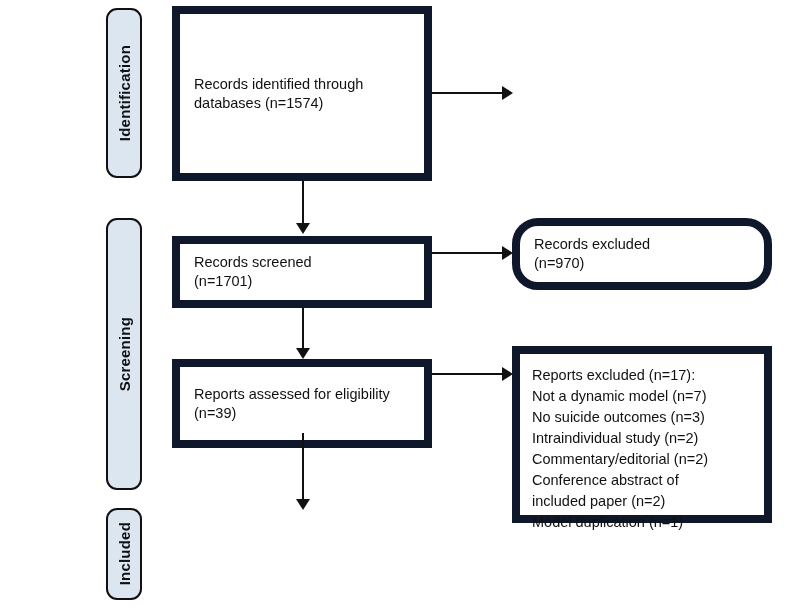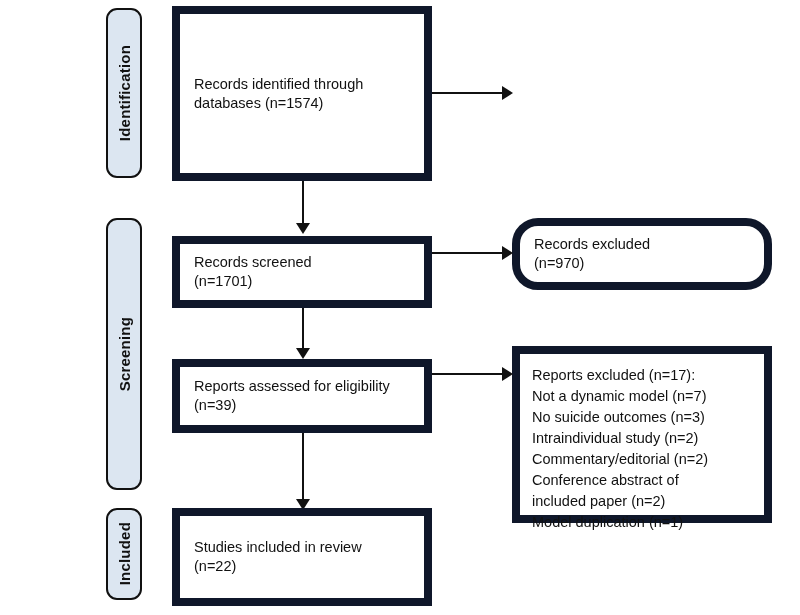--- a/index.html
+++ b/index.html
@@ -134,21 +134,21 @@
     <span class="box-text">Records excluded
 (n=970)</span>
   </div>
 
   <div class="conn-h" style="left:432px; top:252px; width:72px;"></div>
   <div class="arrow-right" style="left:502px; top:246px;"></div>
 
   <div class="conn-v" style="left:302px; top:308px; height:42px;"></div>
   <div class="arrow-down" style="left:296px; top:348px;"></div>
 
-  <div class="box" style="left:172px; top:359px; width:260px; height:74px;">
+  <div class="box" style="left:172px; top:359px; width:260px; height:89px;">
     <span class="box-text">Reports assessed for eligibility
 (n=39)</span>
   </div>
 
   <div class="box box-reasons" style="left:512px; top:327px; width:260px; height:177px;margin-top:19px;">
     <span class="box-text">Reports excluded (n=17):
     Not a dynamic model  (n=7)
     No suicide outcomes  (n=3)
     Intraindividual study    (n=2)
     Commentary/editorial (n=2)
@@ -156,18 +156,14 @@
     included paper (n=2)
     Model duplication (n=1)</span>
   </div>
 
   <div class="conn-h" style="left:432px; top:373px; width:72px;"></div>
   <div class="arrow-right" style="left:502px; top:367px;"></div>
 
   <div class="conn-v" style="left:302px; top:433px; height:68px;"></div>
   <div class="arrow-down" style="left:296px; top:499px;"></div>
 
-  <div class="box" style="left:172px; top:508px; width:260px; height:98px;">
-    <span class="box-text">Studies included in review
-(n=22)</span>
-  </div>
 
 </div>
 
 </body></html>

